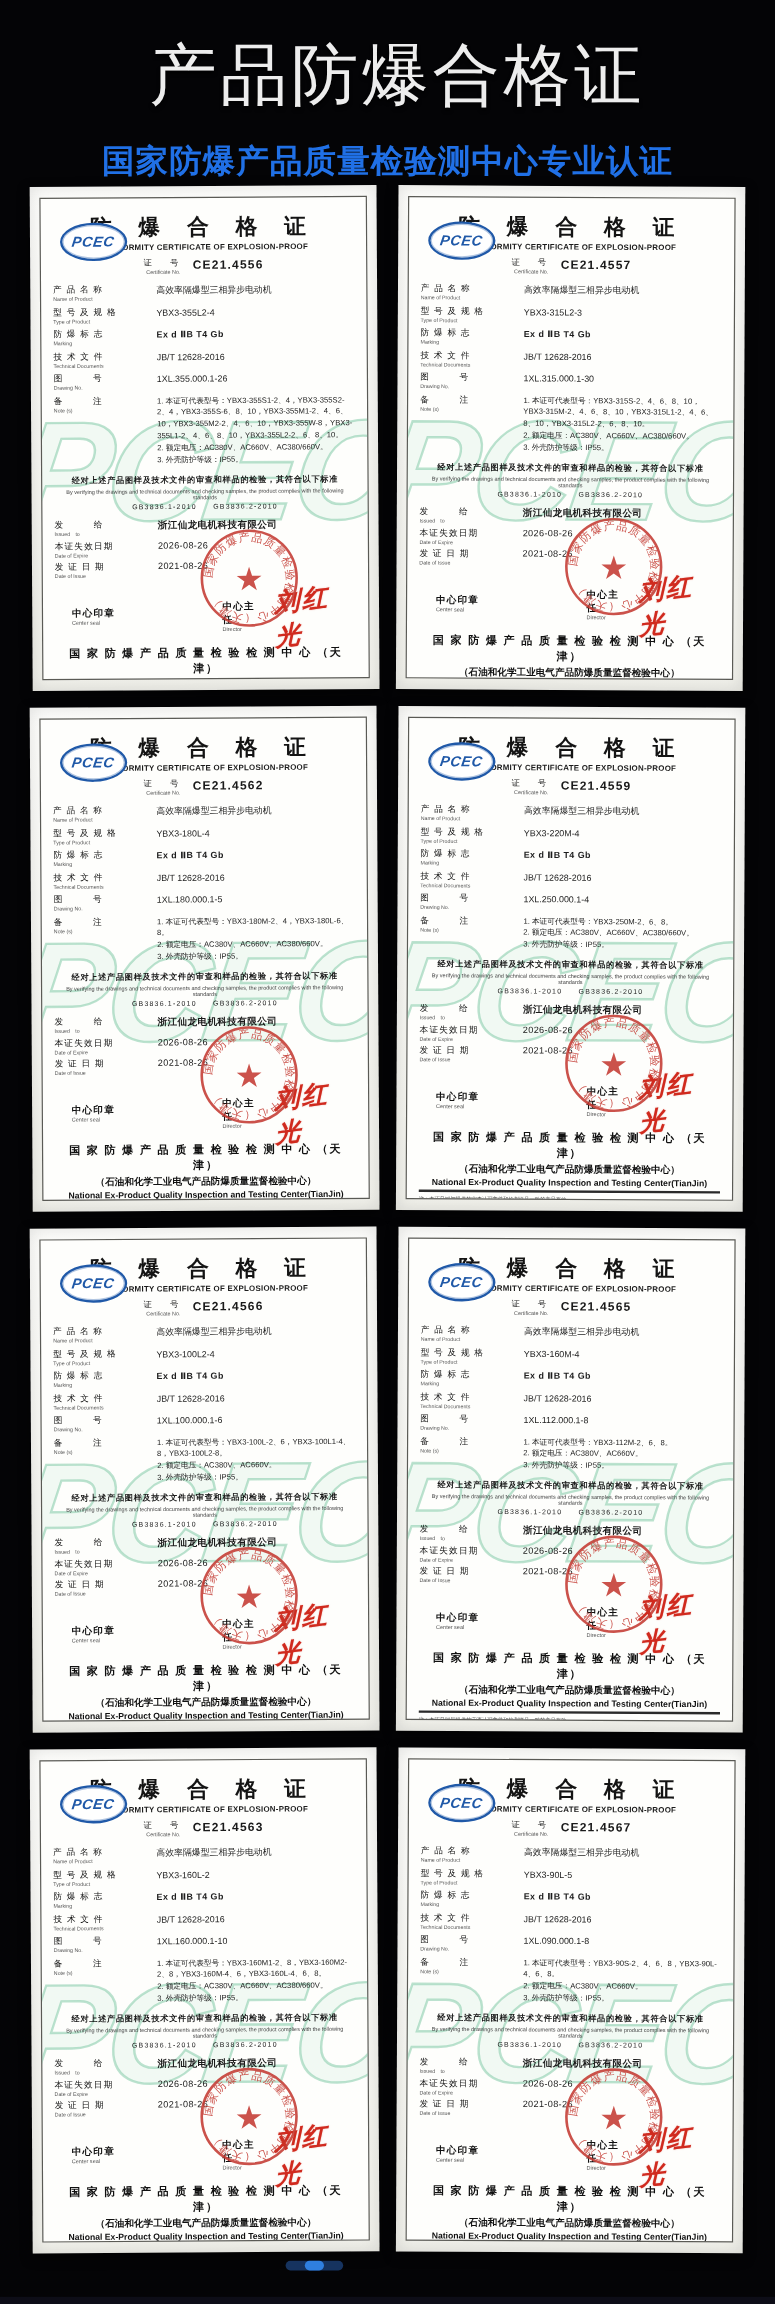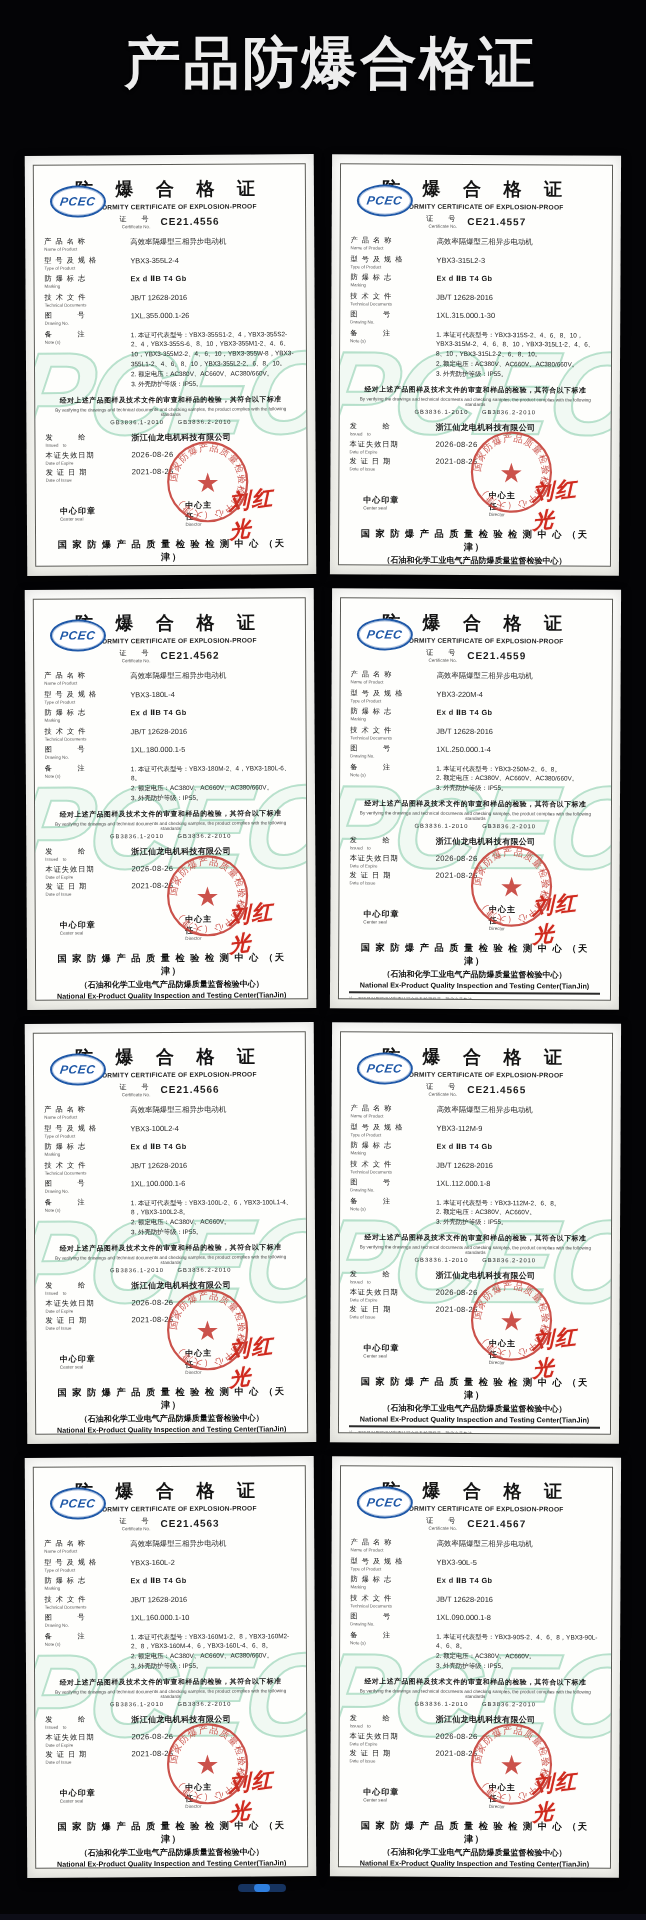--- a/index.html
+++ b/index.html
@@ -6,21 +6,21 @@
   html,body { width:646px; height:1920px; }
   body {
     background:#040406;
     font-family:"Liberation Sans","DejaVu Sans",sans-serif;
     overflow:hidden;
     position:relative;
   }
   
   .page-header { padding-top:26px; text-align:center; }
   .page-title {
-    color:#ededed; font-size:56px; font-weight:700; letter-spacing:3px;
+    color:#ededed; font-size:56px; font-weight:400; letter-spacing:3px;
     text-shadow:0 2px 3px rgba(0,0,0,.8);
     padding-left:16px;
   }
   .page-subtitle {
     margin-top:14px; color:#2070e6; font-size:27px; font-weight:700; letter-spacing:1px;
   }
   
   .cert-grid {
     position:absolute; top:155px; left:0; width:646px;
     display:grid; grid-template-columns:1fr 1fr;
@@ -120,20 +120,21 @@
     position:absolute; left:16px; top:0; width:16px; height:8px;
     background:#2f7fdf; border-radius:4px;
   }
   .bottom-strip { position:absolute; left:0; bottom:0; width:646px; height:6px; background:#0d0d17; }
 </style>
 </head>
 <body>
 
 <div class="page-header">
   <div class="page-title">产品防爆合格证</div>
+  <div class="page-subtitle">国家防爆产品质量检验测中心专业认证</div>
 </div>
 
 <div class="cert-grid" id="cert-grid">
   <div class="cert-card">
     <div class="cert-inner">
       <div class="watermark">PCEC</div>
       <div class="cert-content">
         <div class="cert-header">
           <div class="pcec-logo">
             <span>PCEC</span>
@@ -827,21 +828,21 @@
                 <span class="cn">产 品 名 称</span>
                 <span class="en">Name of Product</span>
               </span>
             <span class="fvalue">高效率隔爆型三相异步电动机</span>
           </div>
           <div class="field-row">
             <span class="flabel">
                 <span class="cn">型 号 及 规 格</span>
                 <span class="en">Type of Product</span>
               </span>
-            <span class="fvalue">YBX3-112M-9</span>
+            <span class="fvalue">YBX3-160M-4</span>
           </div>
           <div class="field-row">
             <span class="flabel">
                 <span class="cn">防 爆 标 志</span>
                 <span class="en">Marking</span>
               </span>
             <span class="fvalue bold">Ex d ⅡB T4 Gb</span>
           </div>
           <div class="field-row">
             <span class="flabel">

